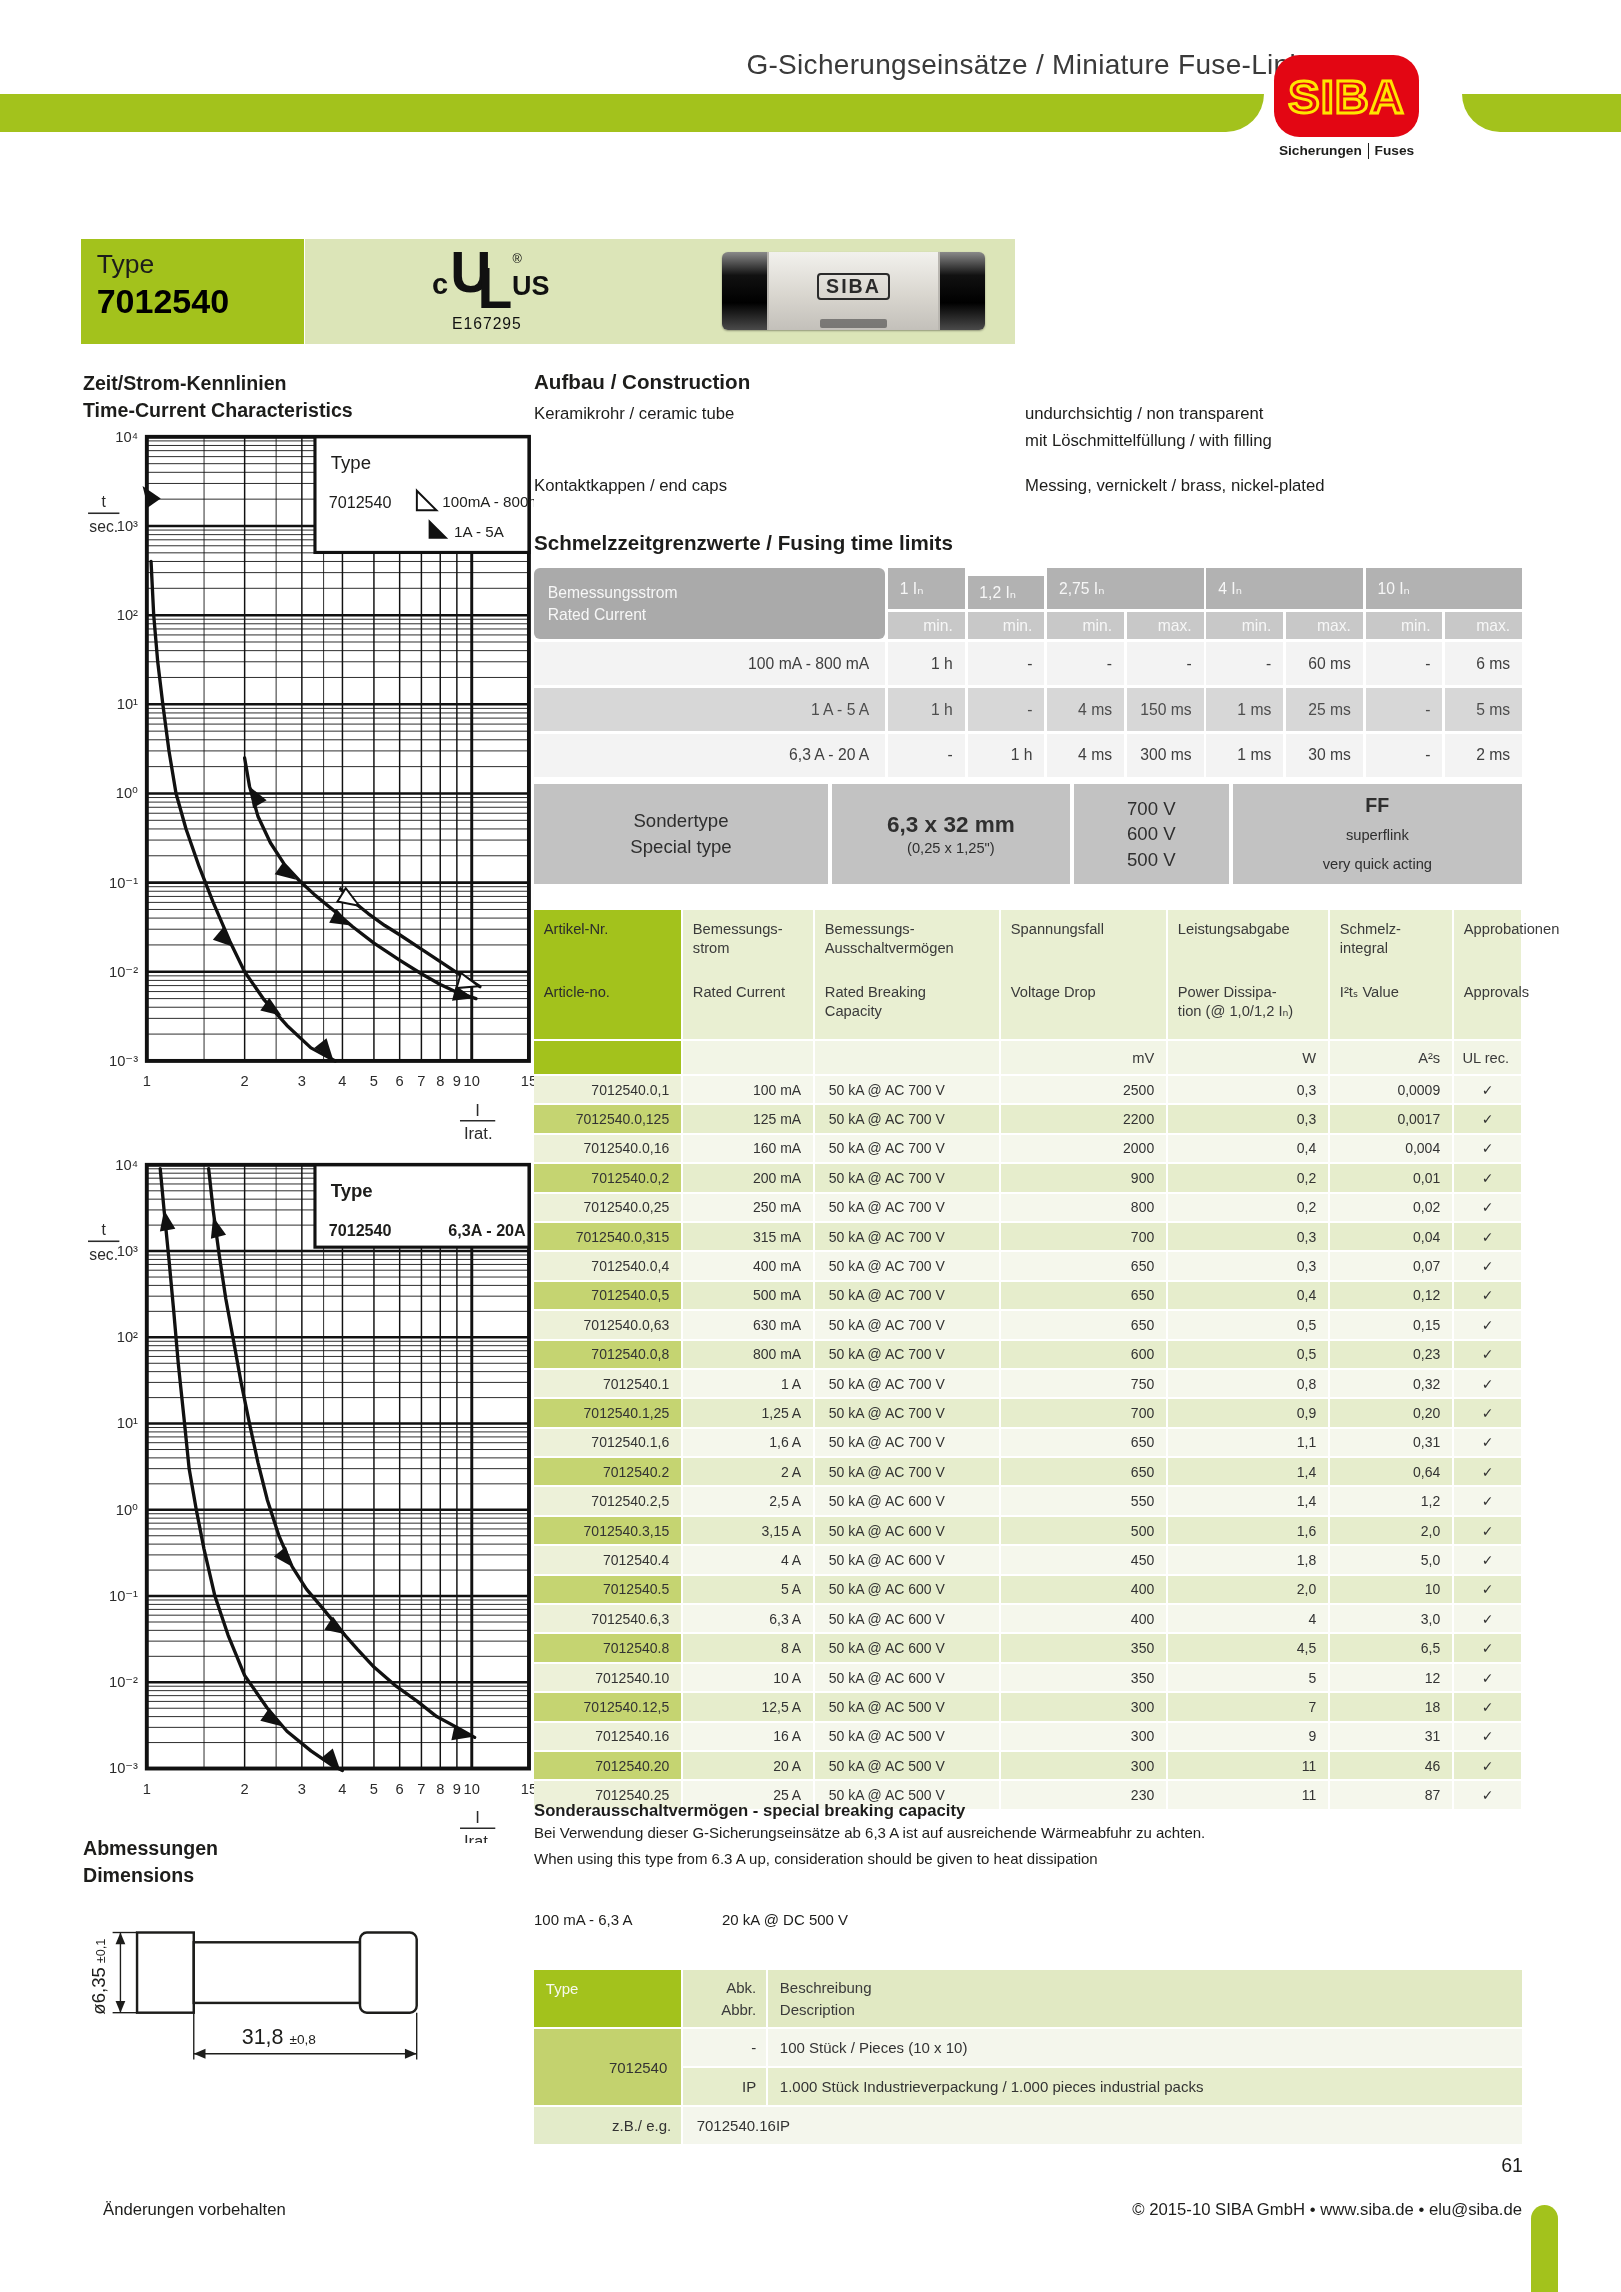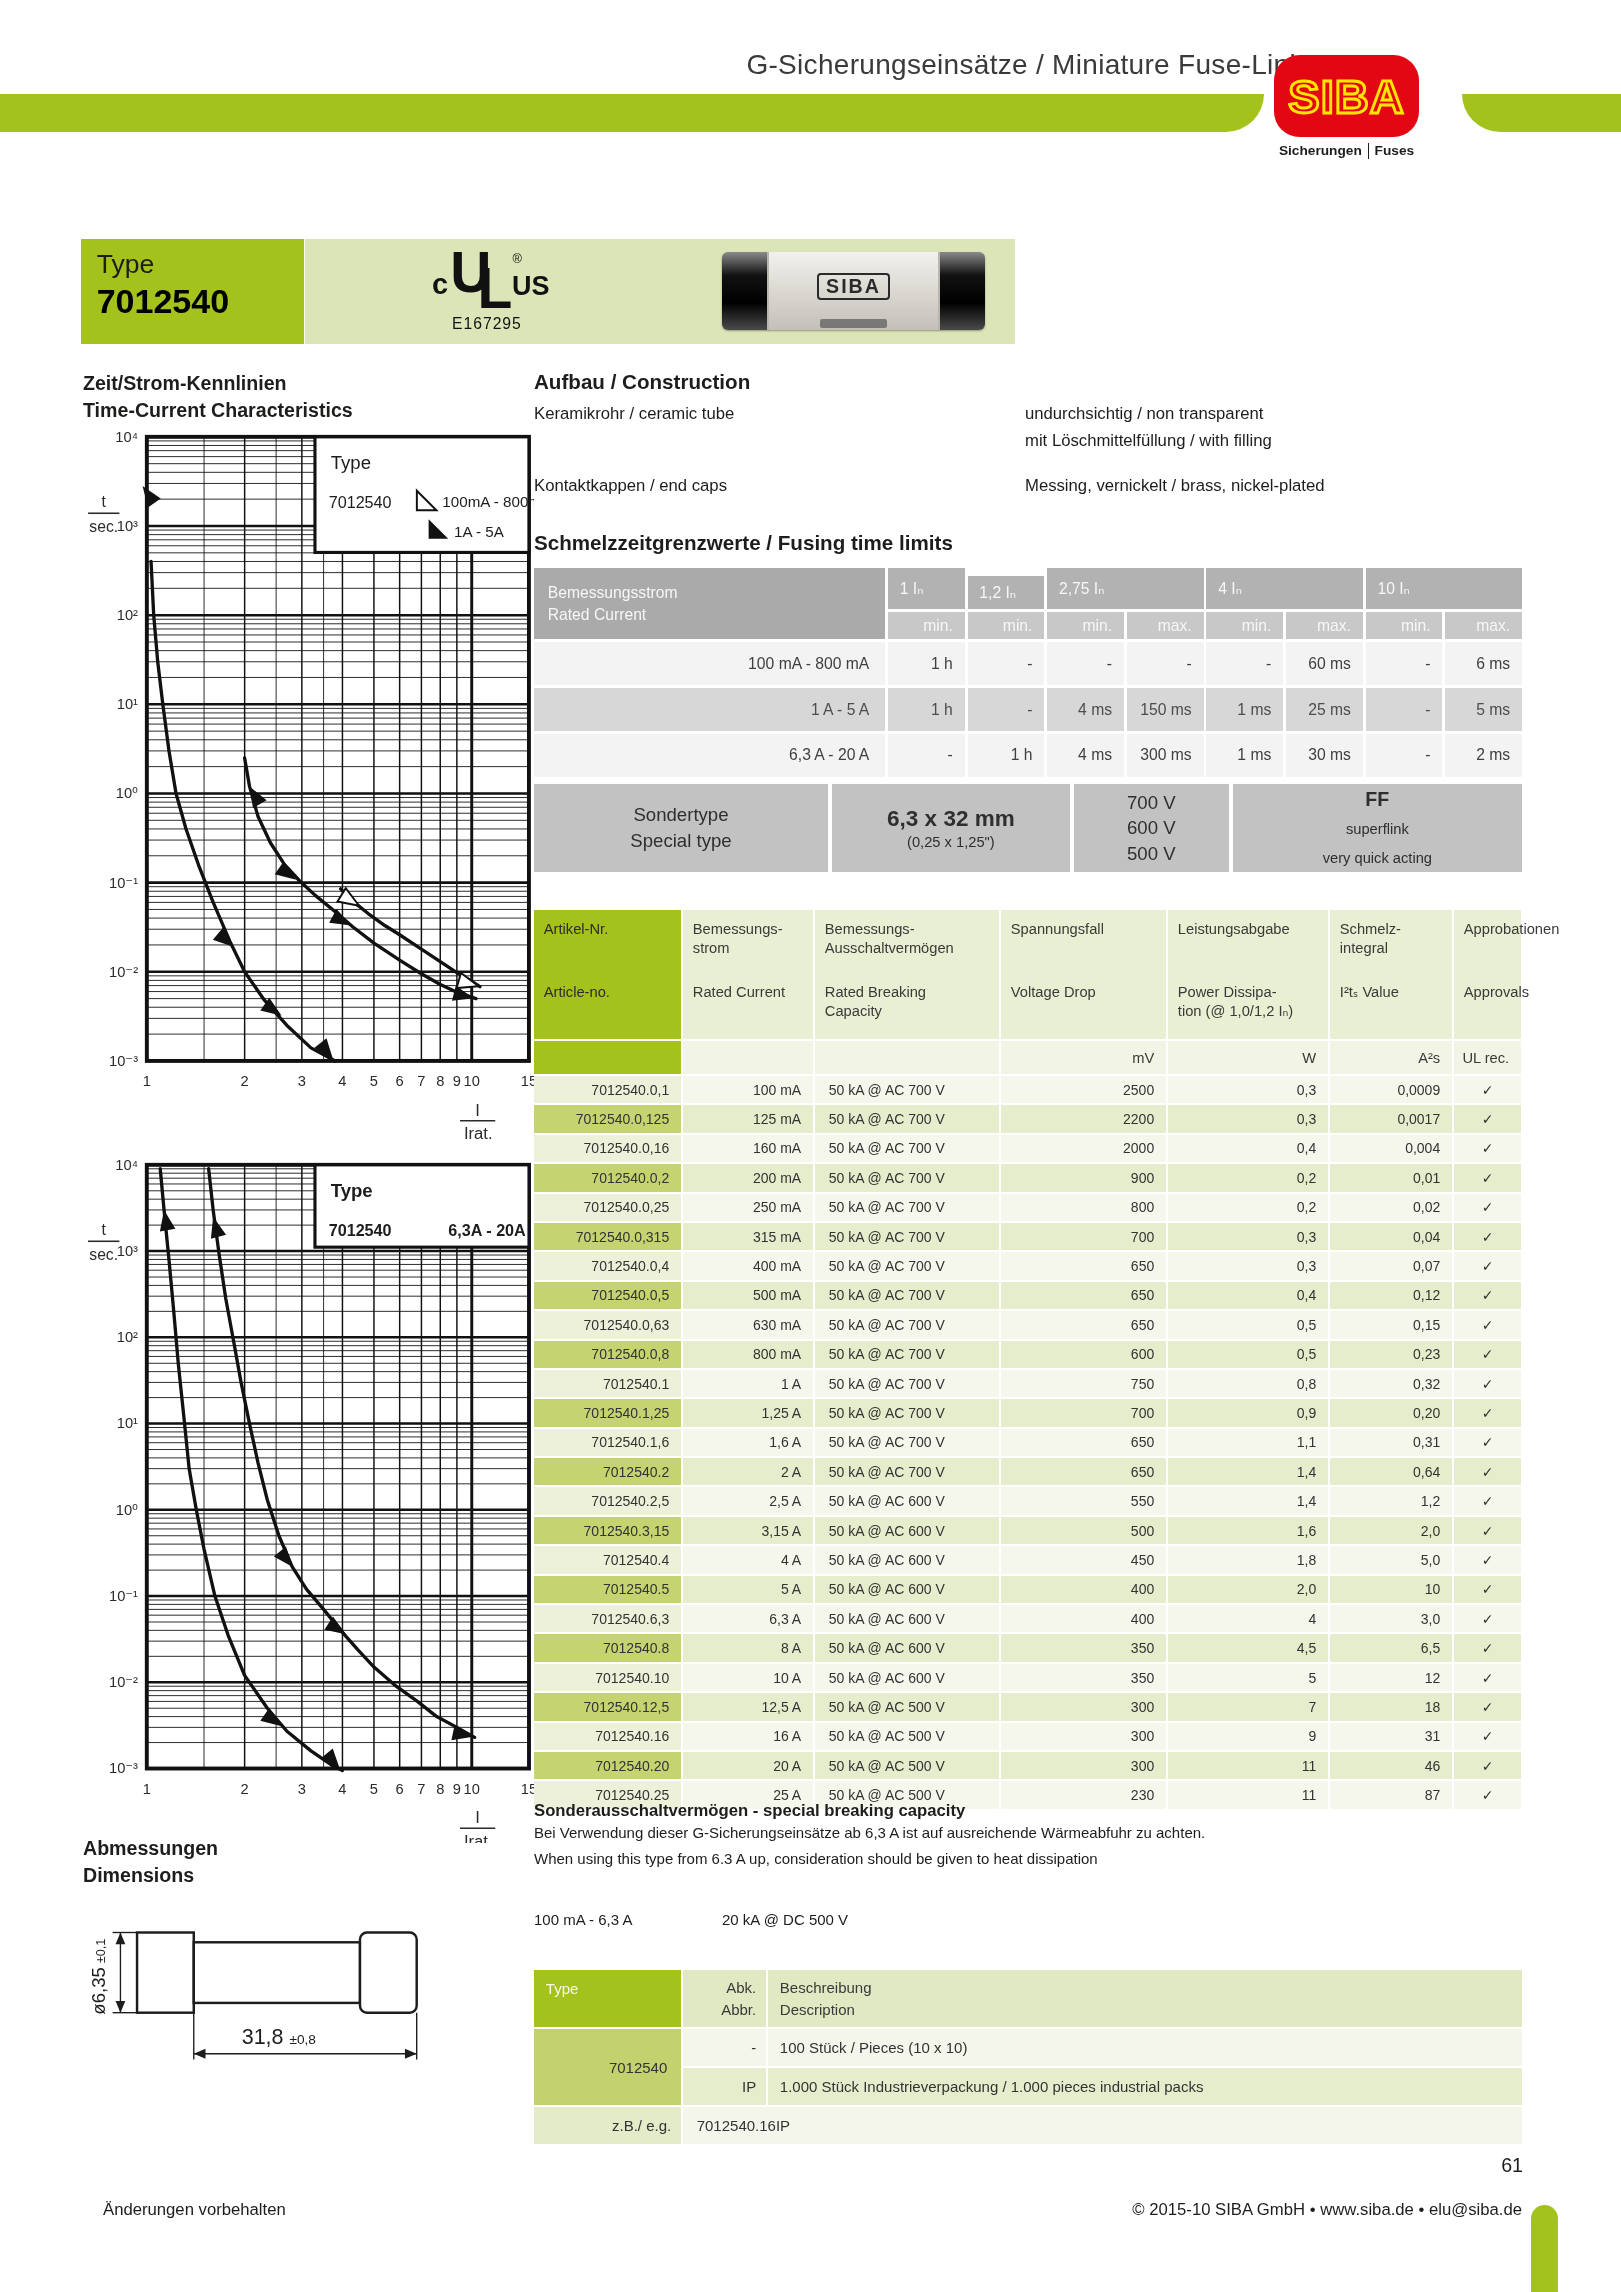--- a/index.html
+++ b/index.html
@@ -60,30 +60,30 @@
   .sec-title{position:absolute;font-size:20.6px;font-weight:700;color:#1d1d1b;}
   .txt{position:absolute;font-size:16.7px;color:#1d1d1b;}
   .note-txt{position:absolute;font-size:15px;color:#1d1d1b;line-height:24.5px;}
 
   
   .fusing-grid{position:absolute;left:534px;top:568px;width:988px;display:grid;
                grid-template-columns:351px repeat(8,1fr);
                grid-template-rows:41px 27.4px 43px 43px 43px;gap:2.9px;}
   .fcell{display:flex;align-items:center;box-sizing:border-box;font-size:15.7px;}
   .fhead{background:#aaaaaa;color:#f7f7f7;flex-direction:column;align-items:flex-start;
-         justify-content:center;padding-left:13.7px;line-height:21.6px;}
+         justify-content:center;padding-left:13.7px;line-height:21.6px;border-radius:6px;}
   .fgroup{background:#b2b2b2;color:#f7f7f7;padding-left:11.8px;}
   .fsub{background:#c8c8c8;color:#f7f7f7;justify-content:flex-end;padding-right:11.8px;}
   .frow-light{background:#f3f3f3;color:#404040;}
   .frow-dark{background:#d7d7d7;color:#4d4d4d;}
   .flab{justify-content:flex-end;padding-right:15.7px;}
   .fval{justify-content:flex-end;padding-right:11.8px;}
 
   
-  .stype-row{position:absolute;left:534px;top:784px;width:988px;height:88px;display:flex;gap:3.9px;}
+  .stype-row{position:absolute;left:534px;top:784px;width:988px;height:100px;display:flex;gap:3.9px;}
   .stype-cell{background:#c2c2c2;color:#2f2f2f;display:flex;flex-direction:column;
               align-items:center;justify-content:center;box-sizing:border-box;}
   .stype-c1{width:294px;font-size:18.6px;line-height:26.5px;}
   .stype-c2{width:238px;}
   .stype-c2 .big{font-size:22.5px;font-weight:700;}
   .stype-c2 .small{font-size:14.7px;margin-top:2.9px;}
   .stype-c3{width:155px;font-size:18.6px;line-height:25.5px;}
   .stype-c4{flex:1;}
   .stype-c4 .big{font-size:19.6px;font-weight:700;}
   .stype-c4 .small{font-size:14.7px;line-height:20.6px;margin-top:8px;text-align:center;}

